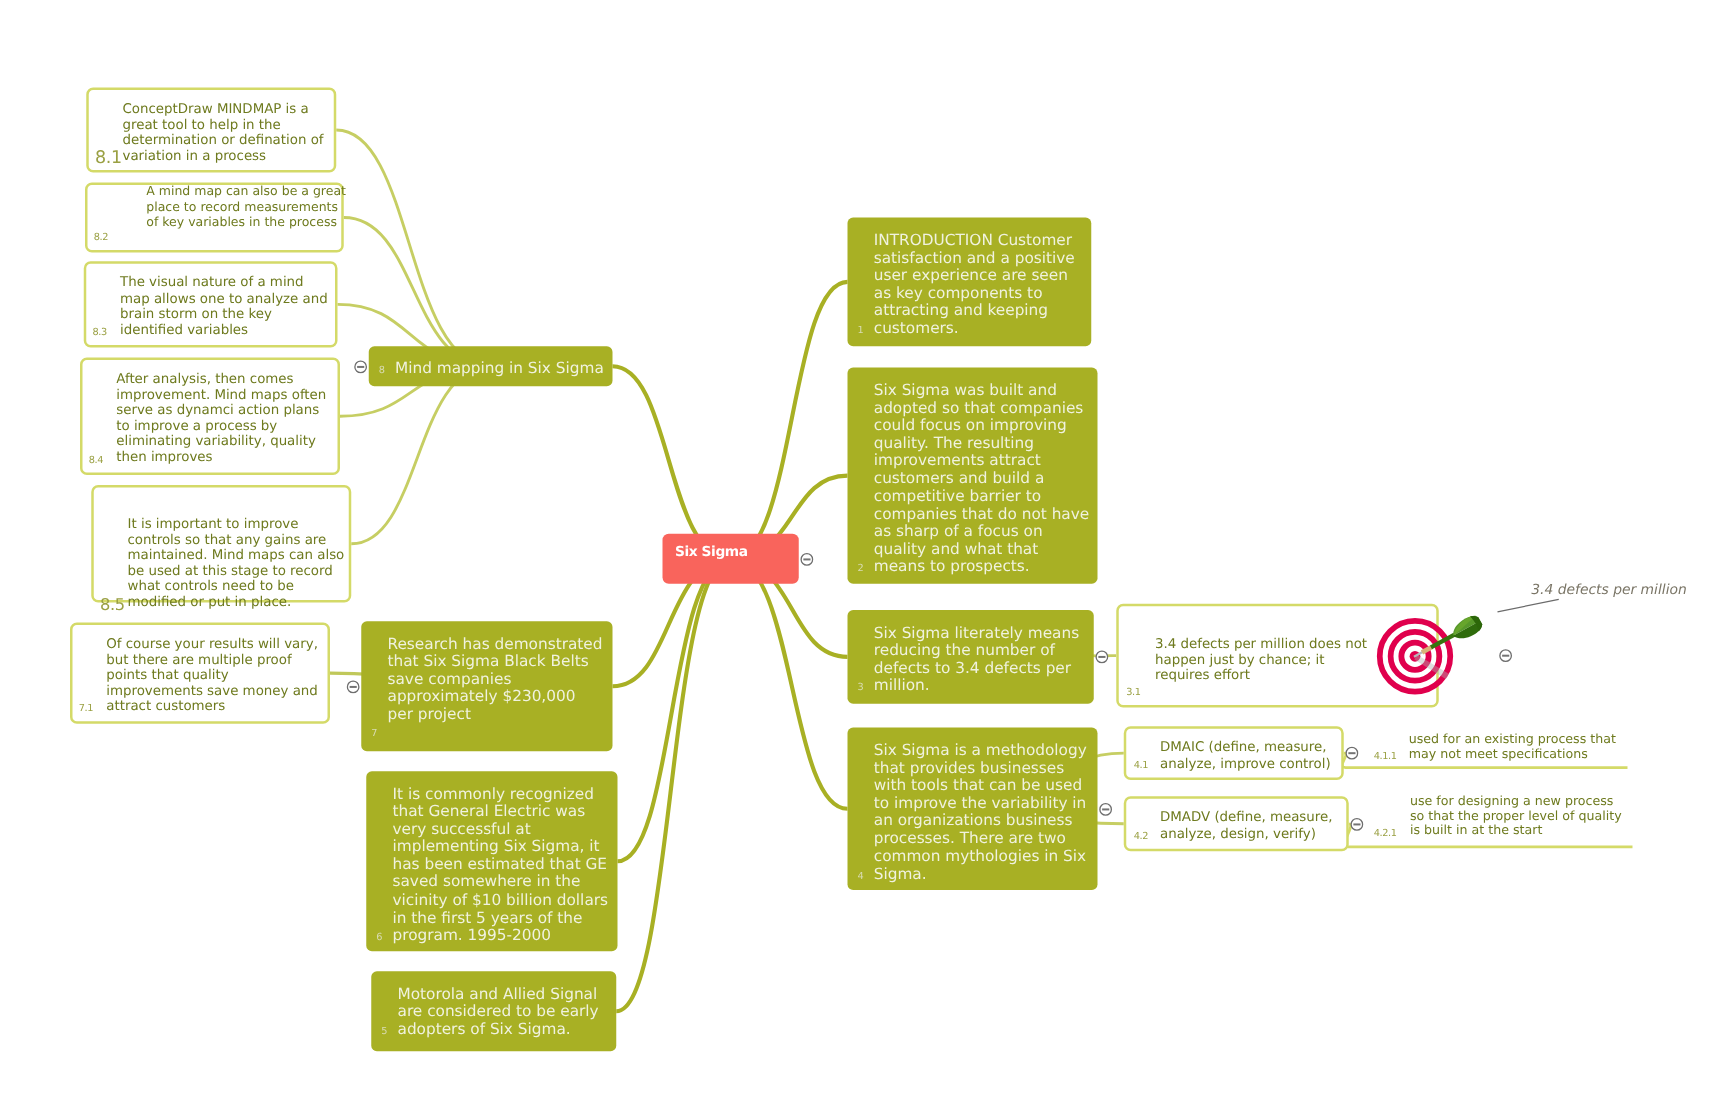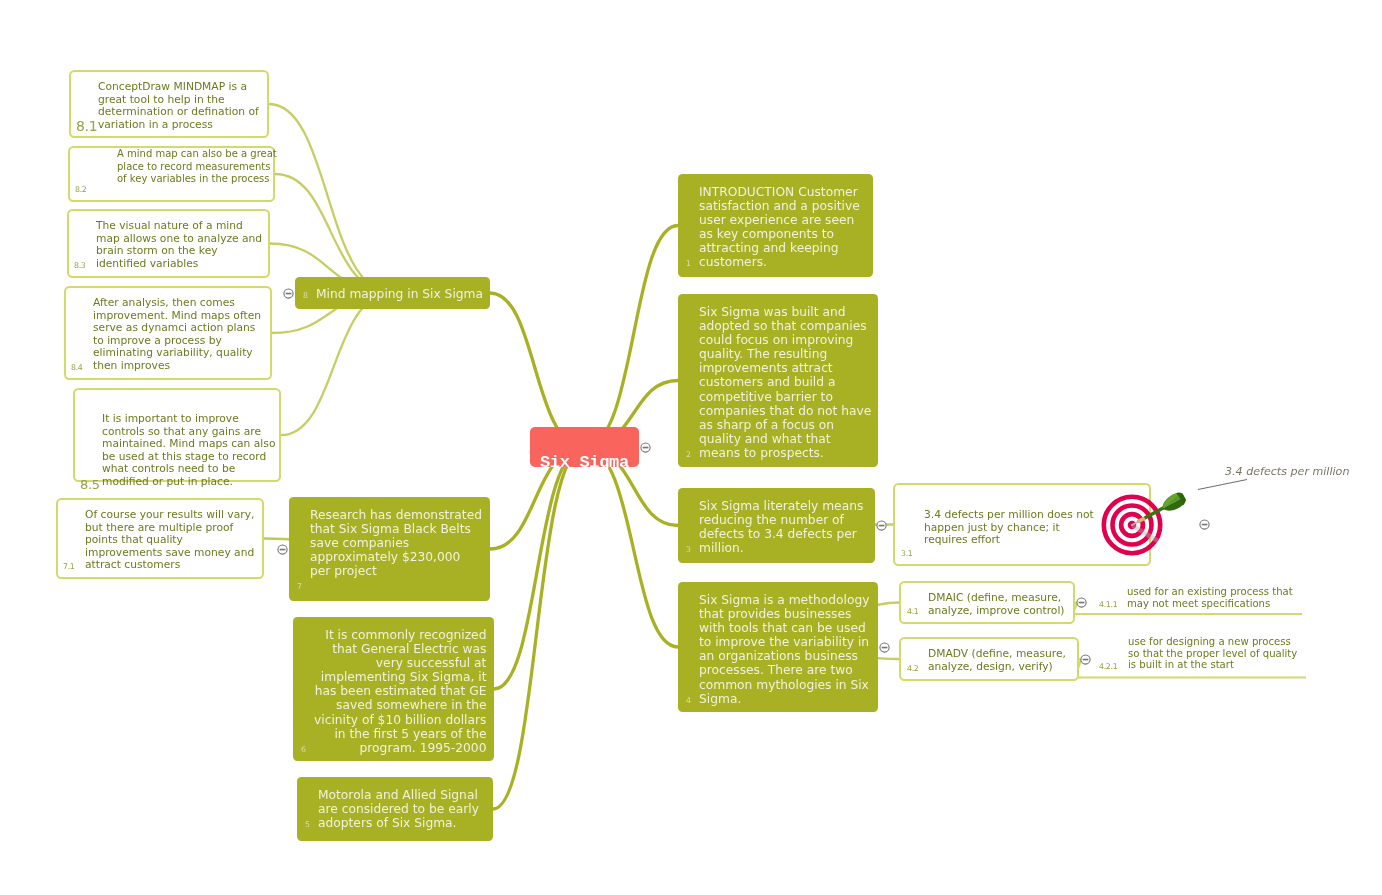--- a/index.html
+++ b/index.html
@@ -42,21 +42,21 @@
       <path d="M 392.5 293 C 324.575 293, 330.75 104, 269 104" fill="none" stroke="#c6ce63" stroke-width="2.3" stroke-linecap="butt"></path>
       <path d="M 392.5 293 C 327.875 293, 333.75 174, 275 174" fill="none" stroke="#c6ce63" stroke-width="2.3" stroke-linecap="butt"></path>
       <path d="M 392.5 293 C 325.125 293, 331.25 243.5, 270 243.5" fill="none" stroke="#c6ce63" stroke-width="2.3" stroke-linecap="butt"></path>
       <path d="M 392.5 293 C 326.225 293, 332.25 333, 272 333" fill="none" stroke="#c6ce63" stroke-width="2.3" stroke-linecap="butt"></path>
       <path d="M 392.5 293 C 331.175 293, 336.75 435, 281 435" fill="none" stroke="#c6ce63" stroke-width="2.3" stroke-linecap="butt"></path>
       <path d="M 1075 602.5 C 1081 602.5, 1068.5 614, 1076.5 614 L 1302 614" fill="none" stroke="#d4da68" stroke-width="2.2" stroke-linecap="butt"></path>
       <path d="M 1079 659 C 1085 659, 1070.5 677.5, 1078.5 677.5 L 1306 677.5" fill="none" stroke="#d4da68" stroke-width="2.2" stroke-linecap="butt"></path>
       <path d="M 1198 489.5 L 1247 479.5" fill="none" stroke="#6b6b6b" stroke-width="1" stroke-linecap="butt"></path>
     </svg>
 <div class="node root" style="left: 530px; top: 427.3px; width: 109.4px; height: 40.2px;">
-      <span class="label" style="left: 9.7px; top: 25px; font-size: 17px; line-height: 21px; letter-spacing: -0.33px; font-family: Liberation Mono, monospace;">Six Sigma</span>
+      <span class="label" style="left: 9.7px; top: 4px; font-size: 11px; line-height: 21px; letter-spacing: -0.33px;">Six Sigma</span>
     </div>
     <div class="node filled" style="left: 678px; top: 174px; width: 195px; height: 103px;">
       <div class="txt" style="left: 20.8px; top: 10.6354px; font-size: 12.25px; line-height: 14.1px;">INTRODUCTION Customer
 satisfaction and a positive
 user experience are seen
 as key components to
 attracting and keeping
 customers.</div>
       <div class="num" style="left: 8px; top: 85.2164px; font-size: 7.8px; line-height: 9px;">1</div>
     </div>
@@ -118,21 +118,21 @@
 so that the proper level of quality
 is built in at the start</div>
       <div class="num" style="left: 5.5px; top: 27.7164px; font-size: 7.8px; line-height: 9px;">4.2.1</div>
     </div>
     <div class="node filled" style="left: 297px; top: 777px; width: 196px; height: 64px;">
       <div class="txt" style="left: 20.8px; top: 10.9354px; font-size: 12.25px; line-height: 14.1px;">Motorola and Allied Signal
 are considered to be early
 adopters of Six Sigma.</div>
       <div class="num" style="left: 8px; top: 43.2164px; font-size: 7.8px; line-height: 9px;">5</div>
     </div>
-    <div class="node filled" style="left: 293px; top: 617px; width: 201px; height: 144px; text-align: right;">
+    <div class="node filled" style="left: 293px; top: 617px; width: 201px; height: 144px;">
       <div class="txt" style="left: 20.8px; top: 10.7354px; font-size: 12.25px; line-height: 14.1px;">It is commonly recognized
 that General Electric was
 very successful at
 implementing Six Sigma, it
 has been estimated that GE
 saved somewhere in the
 vicinity of $10 billion dollars
 in the first 5 years of the
 program. 1995-2000</div>
       <div class="num" style="left: 8px; top: 127.616px; font-size: 7.8px; line-height: 9px;">6</div>

